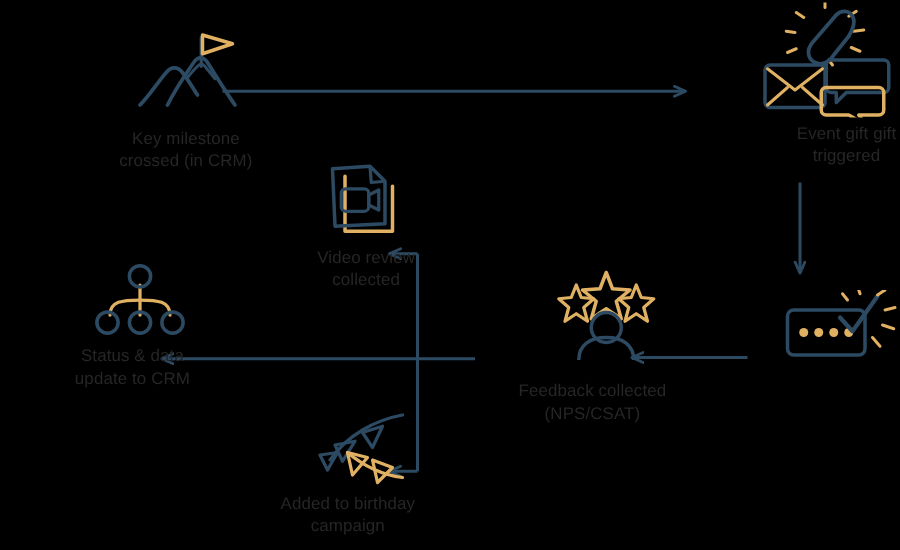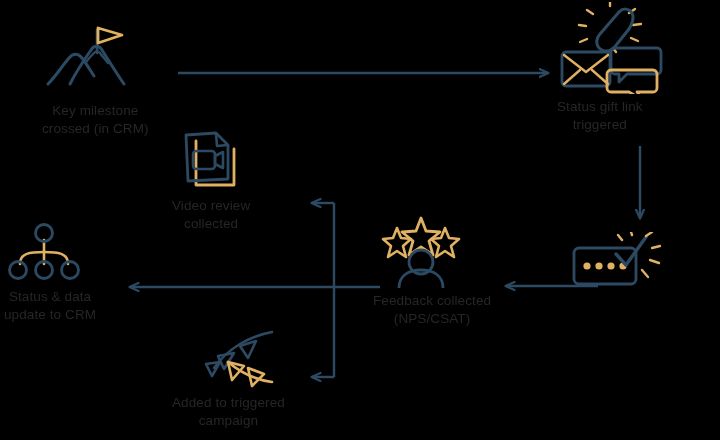--- a/index.html
+++ b/index.html
@@ -12,21 +12,21 @@
     width: 720px;
     height: 440px;
     background: #000000;
     overflow: hidden;
     font-family: "Liberation Sans", sans-serif;
   }
   .node {
     position: absolute;
     display: flex;
     flex-direction: column;
-    align-items: flex-start;
+    align-items: flex-end;
   }
   .node-icon {
     display: block;
     line-height: 0;
   }
   .node-label {
     margin-top: 4px;
     color: #262626;
     font-size: 13.5px;
     line-height: 18px;
@@ -114,21 +114,21 @@
         <path d="M7,53 L29,70 L51,53" fill="none" stroke="#e0b063" stroke-width="2.4" stroke-linecap="round" stroke-linejoin="round"></path>
         <path d="M7,82 L23,68 M51,82 L35,68" fill="none" stroke="#e0b063" stroke-width="2.4" stroke-linecap="round"></path>
 
         <path d="M58,46 h42 a4,4 0 0 1 4,4 v18 a4,4 0 0 1 -4,4 h-30 l-8,8 v-8 h-4
                  a4,4 0 0 1 -4,-4 v-18 a4,4 0 0 1 4,-4 z" fill="none" stroke="#2d4a63" stroke-width="2.8" stroke-linejoin="round"></path>
 
         <path d="M54,68 h42 a4,4 0 0 1 4,4 v14 a4,4 0 0 1 -4,4 h-16 l6,8 l-14,-8 h-18
                  a4,4 0 0 1 -4,-4 v-14 a4,4 0 0 1 4,-4 z" fill="none" stroke="#e0b063" stroke-width="2.8" stroke-linejoin="round"></path>
       </svg>
     </span>
-    <span class="node-label">Status gift link
+    <span class="node-label">Event gift gift
 triggered</span>
   </div>
 
   <div class="node" style="left:560px; top:232px; width:160px;">
     <span class="node-icon">
       <svg width="104" height="62" viewBox="0 0 104 62">
 
         <rect x="14" y="16" width="62" height="36" rx="5" fill="none" stroke="#2d4a63" stroke-width="2.8"></rect>
         <g fill="#e0b063">
           <circle cx="27" cy="34" r="3.6"></circle>
@@ -144,21 +144,21 @@
           <line x1="86" y1="4" x2="92" y2="0"></line>
           <line x1="92" y1="16" x2="100" y2="14"></line>
           <line x1="90" y1="28" x2="99" y2="31"></line>
           <line x1="82" y1="38" x2="88" y2="45"></line>
           <line x1="62" y1="8" x2="58" y2="3"></line>
         </g>
       </svg>
     </span>
   </div>
 
-  <div class="node" style="left:373px; top:216px; width:160px;">
+  <div class="node" style="left:373px; top:216px; width:160px;gap:12px;">
     <span class="node-icon">
       <svg width="96" height="72" viewBox="0 0 96 72">
 
         <path d="M48,2 L53,15 L67,16 L56,25 L60,39 L48,31 L36,39 L40,25 L29,16 L43,15 Z" fill="none" stroke="#e0b063" stroke-width="2.8" stroke-linejoin="round"></path>
         <path d="M24,12 L28,22 L38,23 L30,30 L33,41 L24,35 L15,41 L18,30 L10,23 L20,22 Z" fill="none" stroke="#e0b063" stroke-width="2.6" stroke-linejoin="round"></path>
         <path d="M72,12 L76,22 L86,23 L78,30 L81,41 L72,35 L63,41 L66,30 L58,23 L68,22 Z" fill="none" stroke="#e0b063" stroke-width="2.6" stroke-linejoin="round"></path>
 
         <circle cx="48" cy="46" r="12" fill="none" stroke="#2d4a63" stroke-width="2.8"></circle>
         <path d="M26,72 C26,60 35,54 48,54 C61,54 70,60 70,72" fill="none" stroke="#2d4a63" stroke-width="2.8" stroke-linecap="round"></path>
       </svg>
@@ -191,25 +191,25 @@
         <path d="M42,40 C56,20 78,8 100,4" fill="none" stroke="#2d4a63" stroke-width="2.6" stroke-linecap="round"></path>
         <path d="M46,28 L62,25 L52,41 Z" fill="none" stroke="#2d4a63" stroke-width="2.6" stroke-linejoin="round"></path>
         <path d="M68,18 L84,13 L76,30 Z" fill="none" stroke="#2d4a63" stroke-width="2.6" stroke-linejoin="round"></path>
         <path d="M34,36 L48,34 L40,48 Z" fill="none" stroke="#2d4a63" stroke-width="2.6" stroke-linejoin="round"></path>
 
         <path d="M56,34 C68,44 84,52 100,54" fill="none" stroke="#e0b063" stroke-width="2.6" stroke-linecap="round"></path>
         <path d="M56,34 L72,38 L60,52 Z" fill="none" stroke="#e0b063" stroke-width="2.6" stroke-linejoin="round"></path>
         <path d="M76,40 L92,46 L80,58 Z" fill="none" stroke="#e0b063" stroke-width="2.6" stroke-linejoin="round"></path>
       </svg>
     </span>
-    <span class="node-label">Added to triggered
+    <span class="node-label">Added to birthday
 campaign</span>
   </div>
 
-  <div class="node" style="left:4px; top:222px; width:148px;">
+  <div class="node" style="left:4px; top:210px; width:148px;">
     <span class="node-icon">
       <svg width="80" height="62" viewBox="0 0 80 62">
 
         <line x1="40" y1="18" x2="40" y2="42" stroke="#e0b063" stroke-width="2.6" stroke-linecap="round"></line>
         <path d="M16,42 C16,31 26,30 40,30 C54,30 64,31 64,42" fill="none" stroke="#e0b063" stroke-width="2.6" stroke-linecap="round"></path>
 
         <circle cx="40" cy="11" r="8.5" fill="none" stroke="#2d4a63" stroke-width="2.8"></circle>
         <circle cx="14" cy="48" r="8.5" fill="none" stroke="#2d4a63" stroke-width="2.8"></circle>
         <circle cx="40" cy="48" r="8.5" fill="none" stroke="#2d4a63" stroke-width="2.8"></circle>
         <circle cx="66" cy="48" r="8.5" fill="none" stroke="#2d4a63" stroke-width="2.8"></circle>

